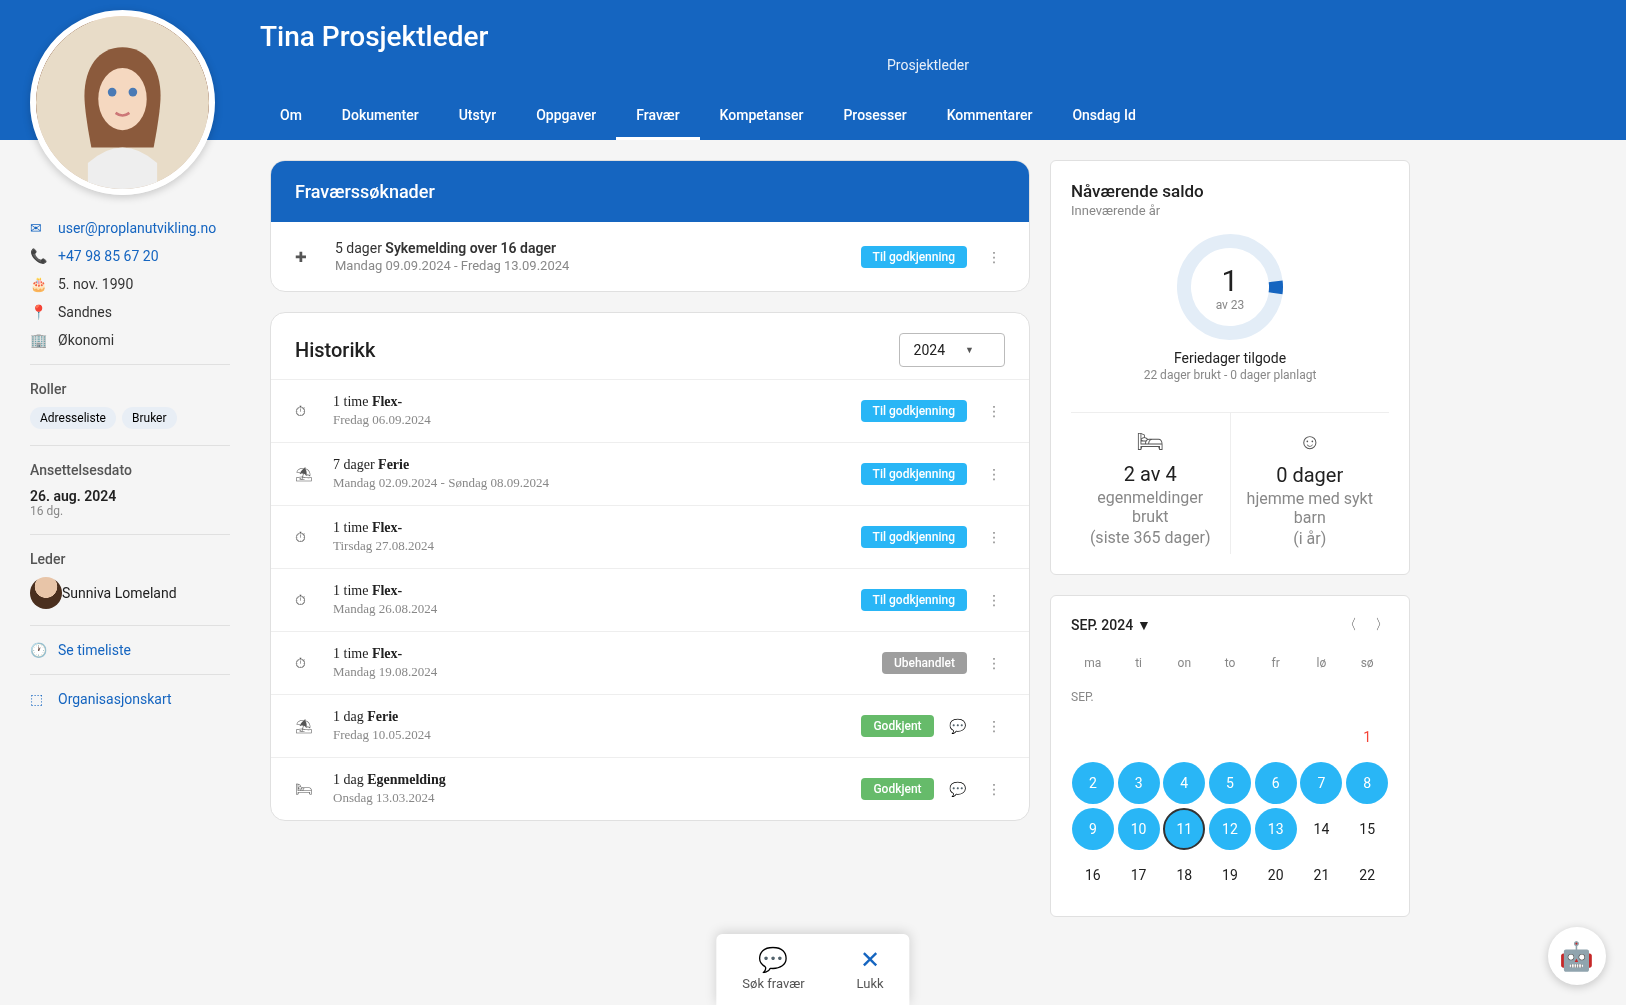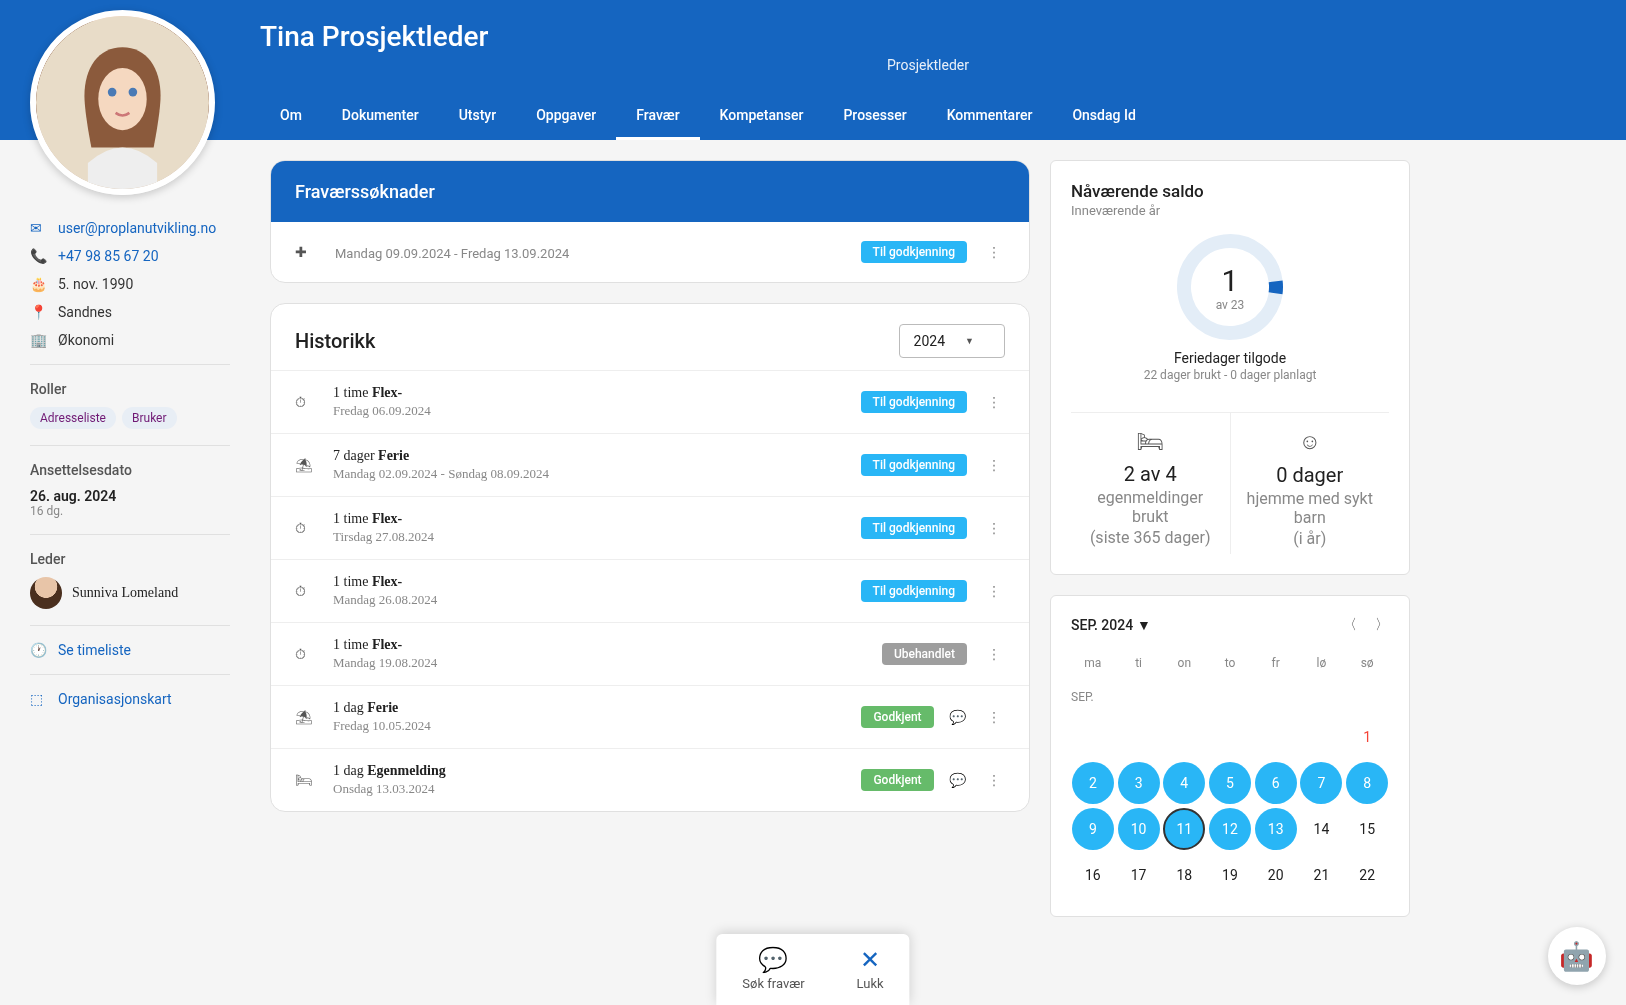--- a/index.html
+++ b/index.html
@@ -13,22 +13,22 @@
 .tab { padding: 14px 20px; font-size: 14px; font-weight: 500; cursor: pointer; border-bottom: 3px solid transparent; color:#fff; }
 .tab.active { border-bottom-color: #fff; }
 .main-layout { display: flex; gap: 20px; padding: 0; }
 .sidebar { width: 250px; padding: 80px 20px 20px 30px; }
 .info-row { display: flex; align-items: center; gap: 10px; margin-bottom: 12px; font-size: 14px; color: #333; }
 .info-row .ico { width: 18px; color: #1565c0; flex-shrink:0; }
 .info-row.link { color: #1565c0; }
 .sidebar hr { border: none; border-top: 1px solid #e0e0e0; margin: 16px 0; }
 .section-label { font-size: 14px; font-weight: 500; color: #555; margin-bottom: 10px; }
 .chips { display:flex; gap:6px; flex-wrap:wrap; }
-.chip { background: #e8eef5; color: #701a75; padding: 4px 10px; border-radius: 12px; font-size: 12px; }
-.leder-row { display:flex; align-items:center; gap:10px; margin-top:0;font-family:Liberation Serif, serif; }
+.chip { background: #e8eef5; color: #000000; padding: 4px 10px; border-radius: 12px; font-size: 12px; }
+.leder-row { display:flex; align-items:center; margin-top:0; }
 .leder-avatar { width:32px; height:32px; border-radius:50%; background: radial-gradient(circle at 50% 30%, #e8c5a8 0%, #e8c5a8 40%, #4a2f1e 42%); }
 .center { flex: 1; padding: 20px 0 120px 0; max-width: 760px; }
 .card { background: #fff; border: 1px solid #e0e0e0; border-radius: 15px; margin-bottom: 20px; overflow:hidden; }
 .card-header-blue { background: #1565c0; color:#fff; padding: 20px 24px; font-size: 18px; font-weight:500; border-radius: 6px 6px 0 0; }
 .request-row { display:flex; align-items:center; padding: 18px 24px; gap:16px; }
 .request-row .ico { width:24px; color:#555; flex-shrink:0; }
 .request-row .txt { flex:1; }
 .request-row .title { font-size:14px; color:#333; }
 .request-row .title b { font-weight:600; }
 .request-row .dates { font-size:13px; color:#888; margin-top:2px; }
@@ -162,20 +162,21 @@
       </div>
   </div>
 
   <div class="center">
     <div class="card">
       <div class="card-header-blue">Fraværssøknader</div>
       <div id="requests-body">
           <div class="request-row">
             <span class="ico">✚</span>
     <div class="txt">
+              <div class="title">5 dager <b>Sykemelding over 16 dager</b></div>
     <div class="dates">Mandag 09.09.2024 - Fredag 13.09.2024</div>
             </div>
     <span class="badge pending">Til godkjenning</span>
     <span class="dots">⋮</span>
           </div>
         </div>
     </div>
 
     <div class="card">
       <div class="hist-header">

